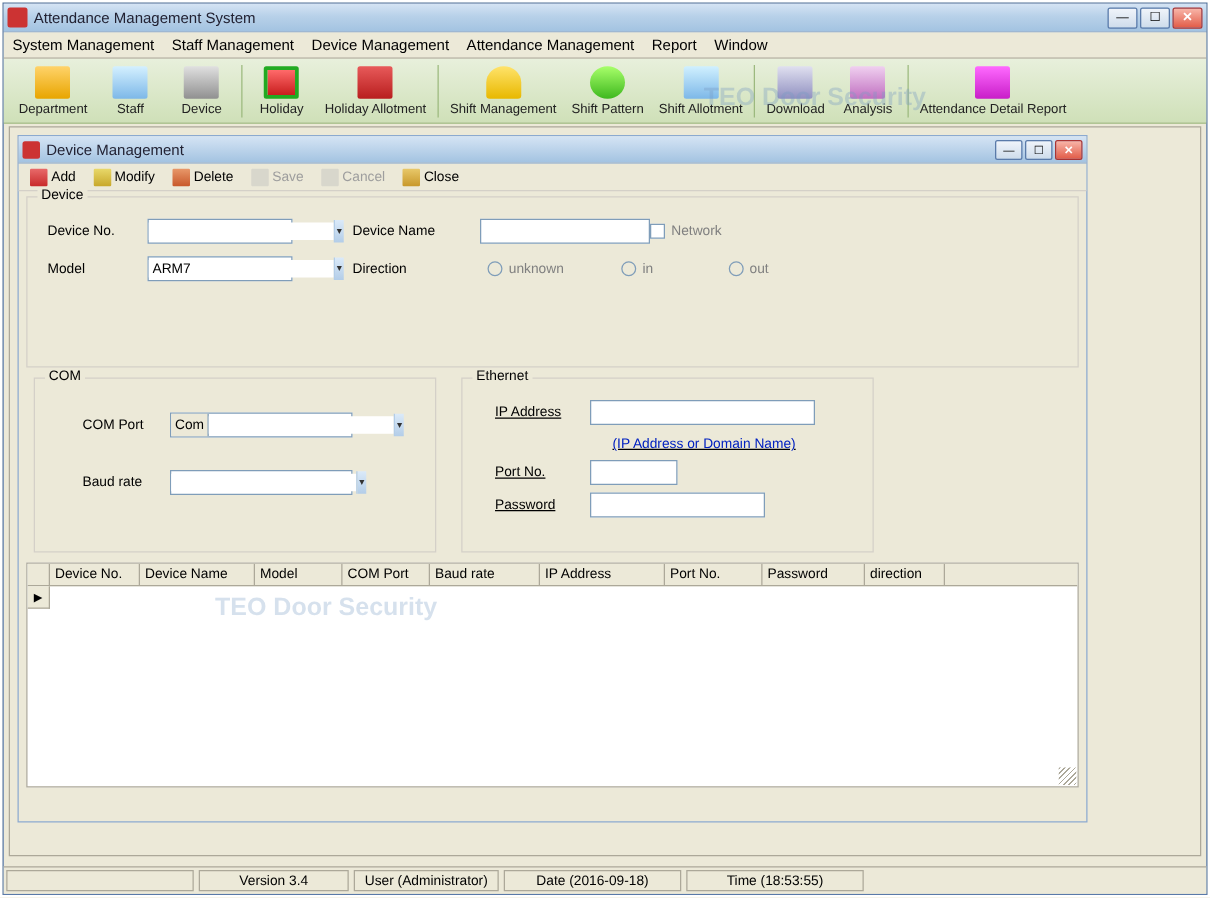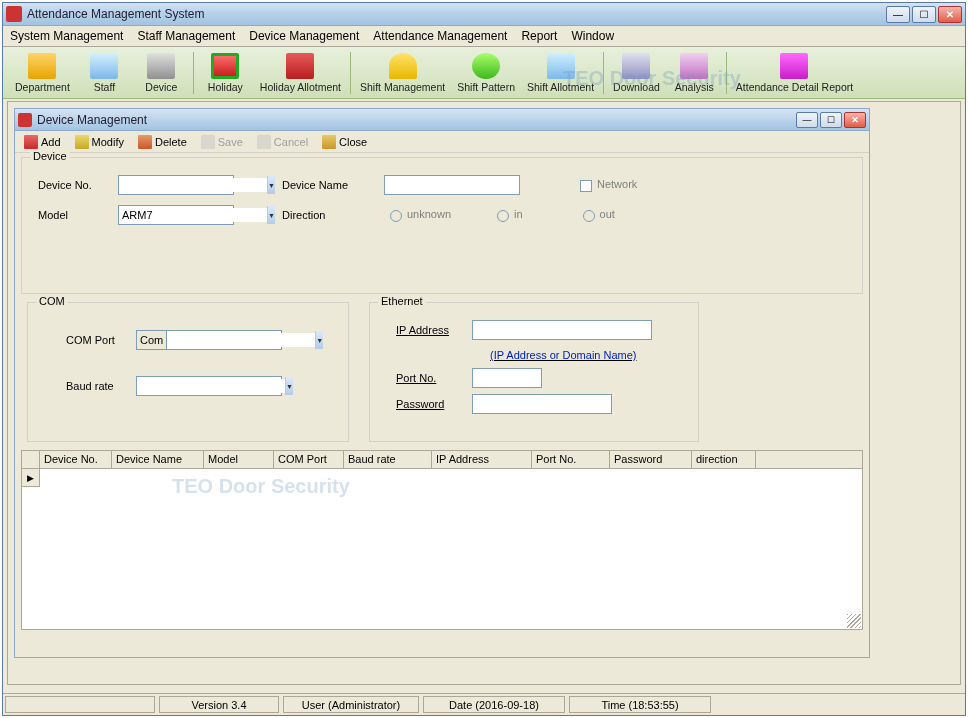--- a/index.html
+++ b/index.html
@@ -217,21 +217,21 @@
         <div class="gb-legend">Device</div>
 
         <div class="form-row">
           <div class="lbl">Device No.</div>
           <div class="combo" style="width:116px">
             <input value="" style="">
             <span class="arrow">▼</span>
           </div>
           <div class="lbl" style="width:110px;margin-left:40px">Device Name</div>
           <input class="textbox" style="width: 136px;" value="">
-          <span style="margin-left:60px" class="grey-text">
+          <span style="" class="grey-text">
             <span class="chk"></span><span>Network</span>
           </span>
         </div>
 
         <div class="form-row">
           <div class="lbl">Model</div>
           <div class="combo" style="width:116px">
             <input value="ARM7" style="">
             <span class="arrow">▼</span>
           </div>
@@ -300,18 +300,18 @@
         <div class="watermark-grid">TEO Door Security</div>
         <div class="grid-resize"></div>
       </div>
 
     </div>
   </div>
 
   <div class="statusbar">
     <div class="status-cell" style="width:150px"></div>
     <div class="status-cell" style="width:120px;justify-content:center">Version 3.4</div>
-    <div class="status-cell" style="width:136px;justify-content:center">User (Administrator)</div>
+    <div class="status-cell" style="width:116px;justify-content:center">User (Administrator)</div>
     <div class="status-cell" style="width:142px;justify-content:center">Date (2016-09-18)</div>
     <div class="status-cell" style="width:142px;justify-content:center">Time (18:53:55)</div>
   </div>
 
 </div>
 
 </body></html>

